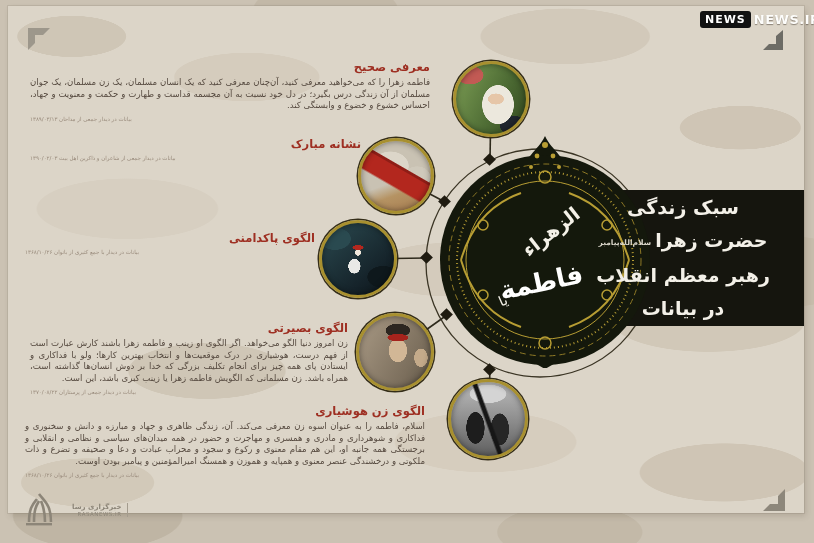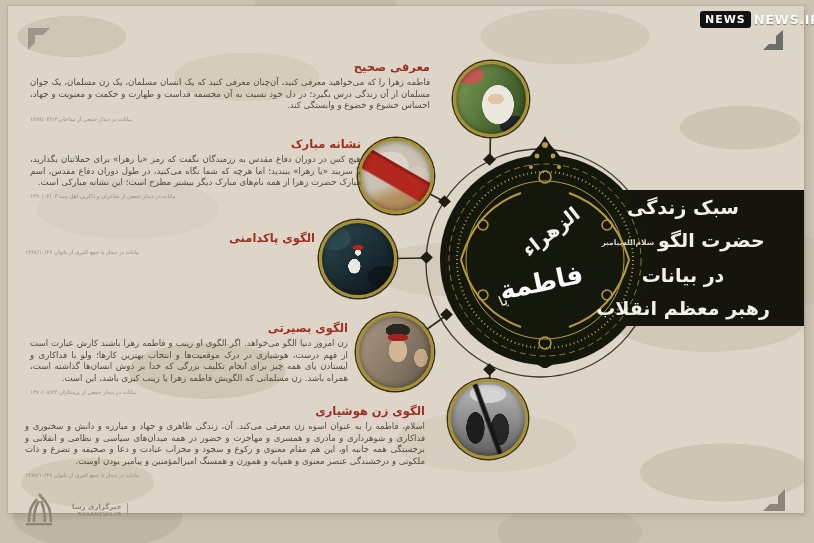--- a/index.html
+++ b/index.html
@@ -171,40 +171,39 @@
     <g font-family="DejaVu Sans, sans-serif" text-anchor="middle">
       <text x="120" y="104" font-size="19" font-weight="bold" fill="#f4f1e8" transform="rotate(-38 120 104)">الزهراء</text>
       <text x="108" y="158" font-size="26" font-weight="bold" fill="#ffffff" transform="rotate(-12 108 158)">فاطمة</text>
       <text x="70" y="172" font-size="14" fill="#f4f1e8" transform="rotate(-24 70 172)">یا</text>
     </g>
   </svg>
 
   <div id="title-block" class="abs">
     <div class="tline">سبک زندگی</div>
     <div class="tline">
-      <span>حضرت الگو</span><span class="honorific">سلام‌الله‌پیامبر</span>
+      <span>حضرت زهرا</span><span class="honorific">سلام‌الله‌پیامبر</span>
     </div>
+    <div class="tline">رهبر معظم انقلاب</div>
     <div class="tline">در بیانات</div>
-    <div class="tline">رهبر معظم انقلاب</div>
   </div>
 
   <div id="photo1" class="photo"></div>
   <div id="photo2" class="photo"></div>
   <div id="photo3" class="photo"></div>
   <div id="photo4" class="photo"></div>
   <div id="photo5" class="photo"></div>
 
   <div id="sec1" class="section">
     <span class="sec-heading">معرفی صحیح</span>
     <p class="sec-body">فاطمه زهرا را که می‌خواهید معرفی کنید، آن‌چنان معرفی کنید که یک انسان مسلمان، یک زن مسلمان، یک جوان مسلمان از آن زندگی درس بگیرد؛ در دل خود نسبت به آن مجسمه قداست و طهارت و حکمت و معنویت و جهاد، احساس خشوع و خضوع و وابستگی کند.</p>
     <span class="sec-source">بیانات در دیدار جمعی از مداحان ۱۳۸۹/۰۳/۱۳</span>
   </div>
   <div id="sec2" class="section">
     <span class="sec-heading">نشانه مبارک</span>
-    <p class="sec-body">هیچ کس در دوران دفاع مقدس به رزمندگان نگفت که رمز «یا زهرا» برای حملاتتان بگذارید، یا سربند «یا زهرا» ببندید؛ اما هرچه که شما نگاه می‌کنید، در طول دوران دفاع مقدس، اسم مبارک حضرت زهرا از همه نام‌های مبارک دیگر بیشتر مطرح است؛ این نشانه مبارکی است.</p>
     <span class="sec-source">بیانات در دیدار جمعی از شاعران و ذاکرین اهل بیت ۱۳۹۰/۰۲/۰۳</span>
   </div>
   <div id="sec3" class="section">
     <span class="sec-heading">الگوی پاکدامنی</span>
     <span class="sec-source">بیانات در دیدار با جمع کثیری از بانوان ۱۳۶۸/۱۰/۲۶</span>
   </div>
   <div id="sec4" class="section">
     <span class="sec-heading">الگوی بصیرتی</span>
     <p class="sec-body">زن امروز دنیا الگو می‌خواهد. اگر الگوی او زینب و فاطمه زهرا باشند کارش عبارت است از فهم درست، هوشیاری در درک موقعیت‌ها و انتخاب بهترین کارها؛ ولو با فداکاری و ایستادن پای همه چیز برای انجام تکلیف بزرگی که خدا بر دوش انسان‌ها گذاشته است، همراه باشد. زن مسلمانی که الگویش فاطمه زهرا یا زینب کبری باشد، این است.</p>
     <span class="sec-source">بیانات در دیدار جمعی از پرستاران ۱۳۷۰/۰۸/۲۲</span>

